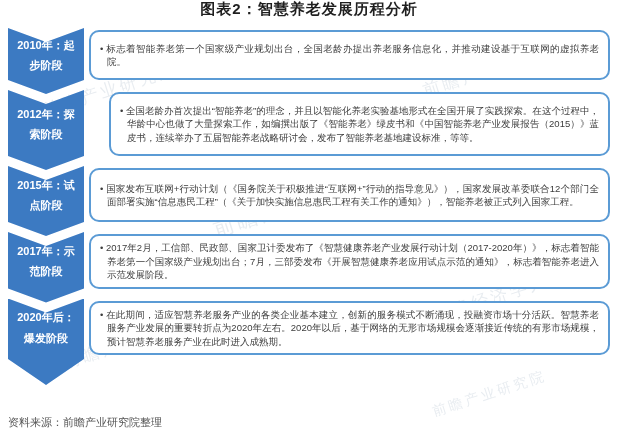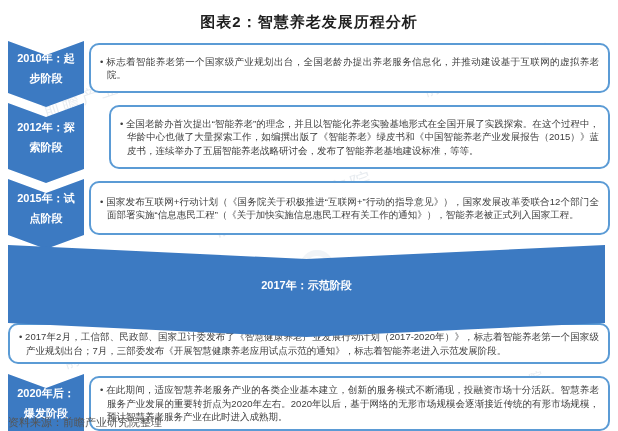--- a/index.html
+++ b/index.html
@@ -8,41 +8,40 @@
     position: relative;
     width: 618px;
     height: 431px;
     background: #fff;
     overflow: hidden;
     font-family: "Liberation Sans", "DejaVu Sans", sans-serif;
     padding: 0 8px;
   }
   .title {
     text-align: center;
-    padding-top: 13px;
     font-size: 15px;
     font-weight: bold;
     color: #1f1f1f;
     letter-spacing: 1px;
     position: relative;
     z-index: 2;
   }
   .timeline {
     position: relative;
     z-index: 1;
     margin-top: 11px;
     display: flex;
     flex-direction: column;
     gap: 12px;
   }
   .row { display: flex; align-items: stretch; }
   .row.h0 { min-height: 50px; }
   .row.h1 { min-height: 64px; gap: 20px; }
   .row.h2 { min-height: 54px; }
-  .row.h3 { min-height: 48px; flex-direction: column; }
+  .row.h3 { min-height: 48px; }
   .row.h4 { min-height: 48px; }
   .chev { position: relative; flex: 0 0 76px; margin-right: 5px; }
   .shape {
     position: absolute;
     left: 0; right: 0; top: -2px; bottom: -14px;
     background: var(--chevron, #3c7ac2);
     clip-path: polygon(0 0, 50% 14px, 100% 0, 100% calc(100% - 14px), 50% 100%, 0 calc(100% - 14px));
   }
   .row:last-child .shape {
     bottom: -30px;

